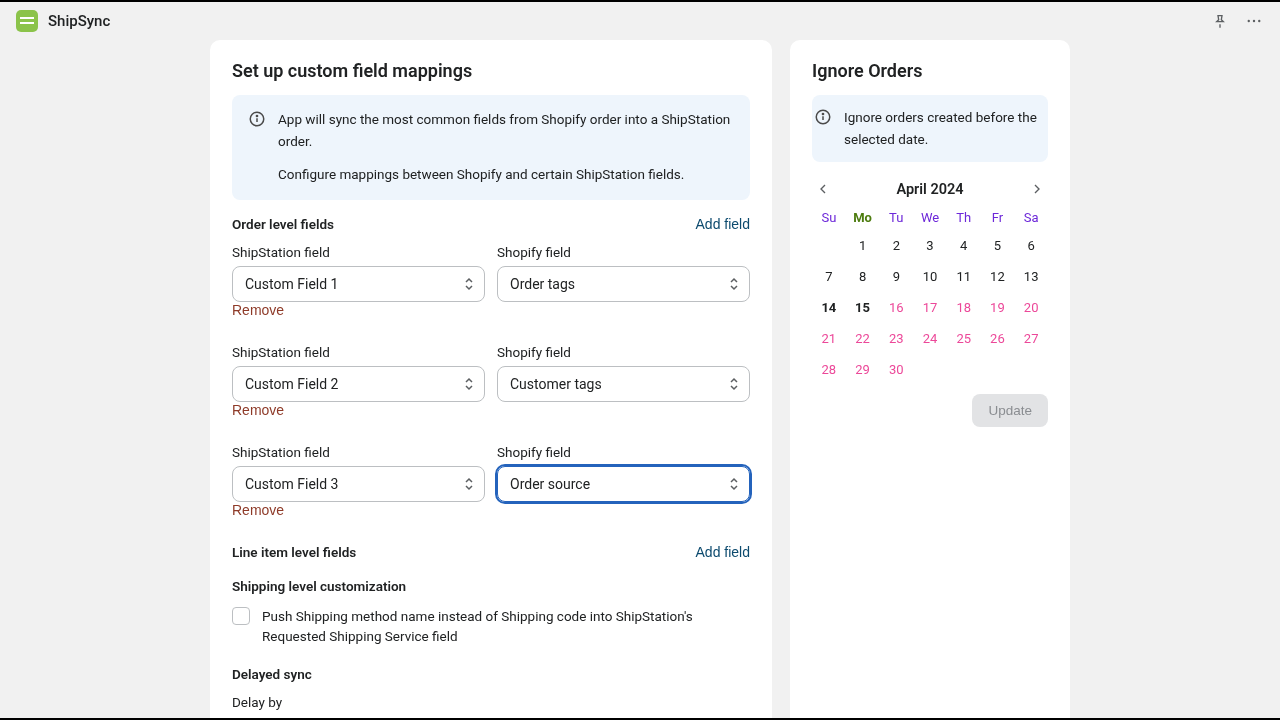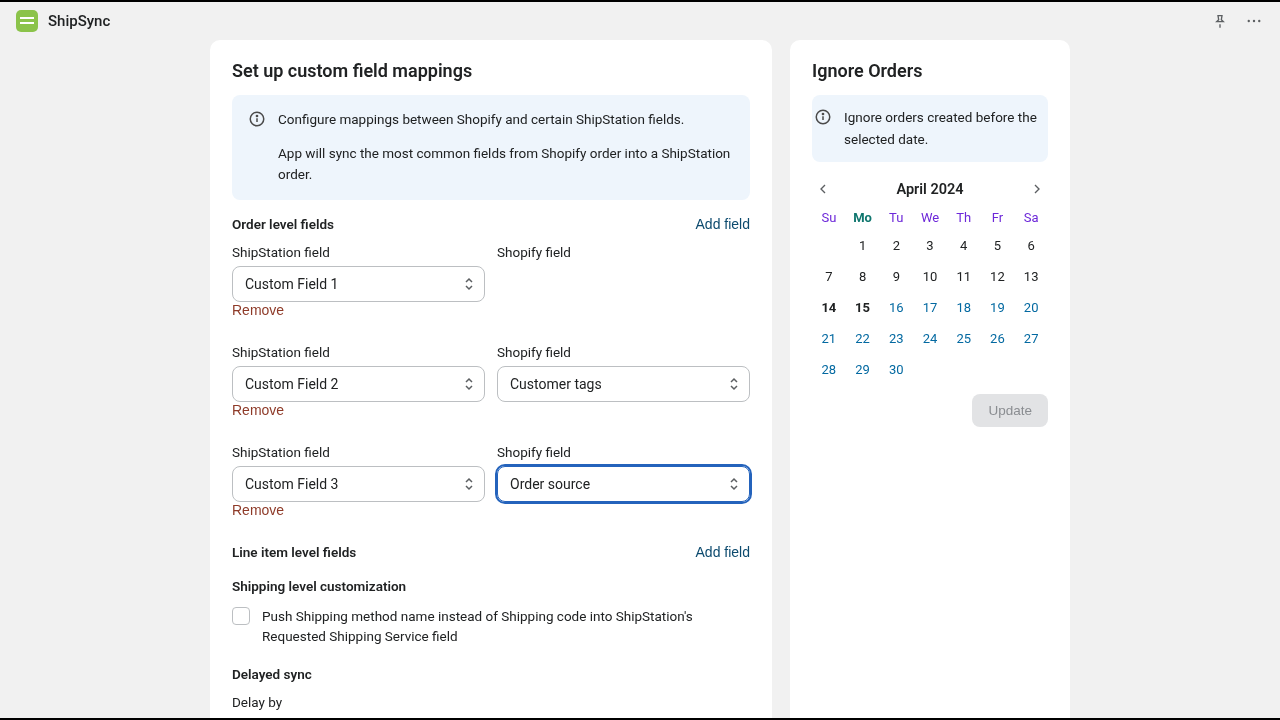--- a/index.html
+++ b/index.html
@@ -62,23 +62,23 @@
   width: 18px; height: 18px; border: 1px solid #bcbfc2; border-radius: 4px; flex-shrink: 0; margin-top: 1px; cursor: pointer; background:#fff;
 }
 .checkbox-label { font-size: 13.5px; line-height: 1.5; }
 .input-row { display: flex; flex-direction: column; gap: 6px; margin-bottom: 8px; }
 
 .cal-header { display: flex; justify-content: space-between; align-items: center; margin: 4px 0 10px; text-align: center; }
 .cal-nav { width: 22px; height: 22px; display:flex; align-items:center; justify-content:center; cursor:pointer; color:#5c5f62; }
 .cal-title { font-weight: 600; font-size: 14.5px; }
 .cal-grid { display: grid; grid-template-columns: repeat(7, 1fr); text-align: center; row-gap: 10px; font-size: 13px; }
 .cal-dow { color: #6d28d9; font-weight: 400; }
-.cal-dow.bold { font-weight: 700; color:#0f766e; }
+.cal-dow.bold { font-weight: 700; color:#4d7c0f; }
 .cal-day { padding: 3px 0; cursor: pointer; }
-.cal-day.dim { color: #0369a1; }
+.cal-day.dim { color: #ec4899; }
 .cal-day.bold { font-weight: 700; }
 .update-btn {
   margin-top: 14px; margin-left: auto; display: block;
   background: #e2e3e5; color: #8a8d91; border: none; border-radius: 8px;
   padding: 9px 16px; font-size: 13.5px; font-weight: 500; cursor: default;
 }
 </style>
 </head>
 <body>
 
@@ -109,22 +109,22 @@
 
       <div class="info-callout">
         <div class="info-icon">
           <svg width="18" height="18" viewBox="0 0 24 24" fill="none" stroke="currentColor" stroke-width="2">
               <circle cx="12" cy="12" r="9"></circle>
               <line x1="12" y1="11" x2="12" y2="16"></line>
               <circle cx="12" cy="8" r="0.8" fill="currentColor"></circle>
             </svg>
         </div>
         <div class="info-text">
+          <p>App will sync the most common fields from Shopify order into a ShipStation order.</p>
           <p>Configure mappings between Shopify and certain ShipStation fields.</p>
-          <p>App will sync the most common fields from Shopify order into a ShipStation order.</p>
         </div>
       </div>
 
       <div class="section-head">
         <span class="label">Order level fields</span>
         <button class="link-btn">Add field</button>
       </div>
 
       <div class="mapping">
         <div class="mapping-row">
@@ -134,20 +134,28 @@
               <span>Custom Field 1</span>
               <span class="select-chevrons">
                 <svg width="10" height="16" viewBox="0 0 10 16" fill="none" stroke="currentColor" stroke-width="1.5">
                     <path d="M2 6l3-3 3 3M2 10l3 3 3-3"></path>
                   </svg>
               </span>
             </div>
           </div>
           <div class="field-col">
             <span class="field-label">Shopify field</span>
+            <div class="select">
+              <span>Order tags</span>
+              <span class="select-chevrons">
+                <svg width="10" height="16" viewBox="0 0 10 16" fill="none" stroke="currentColor" stroke-width="1.5">
+                    <path d="M2 6l3-3 3 3M2 10l3 3 3-3"></path>
+                  </svg>
+              </span>
+            </div>
           </div>
         </div>
         <button class="remove-btn">Remove</button>
       </div>
 
       <div class="mapping">
         <div class="mapping-row">
           <div class="field-col">
             <span class="field-label">ShipStation field</span>
             <div class="select">

